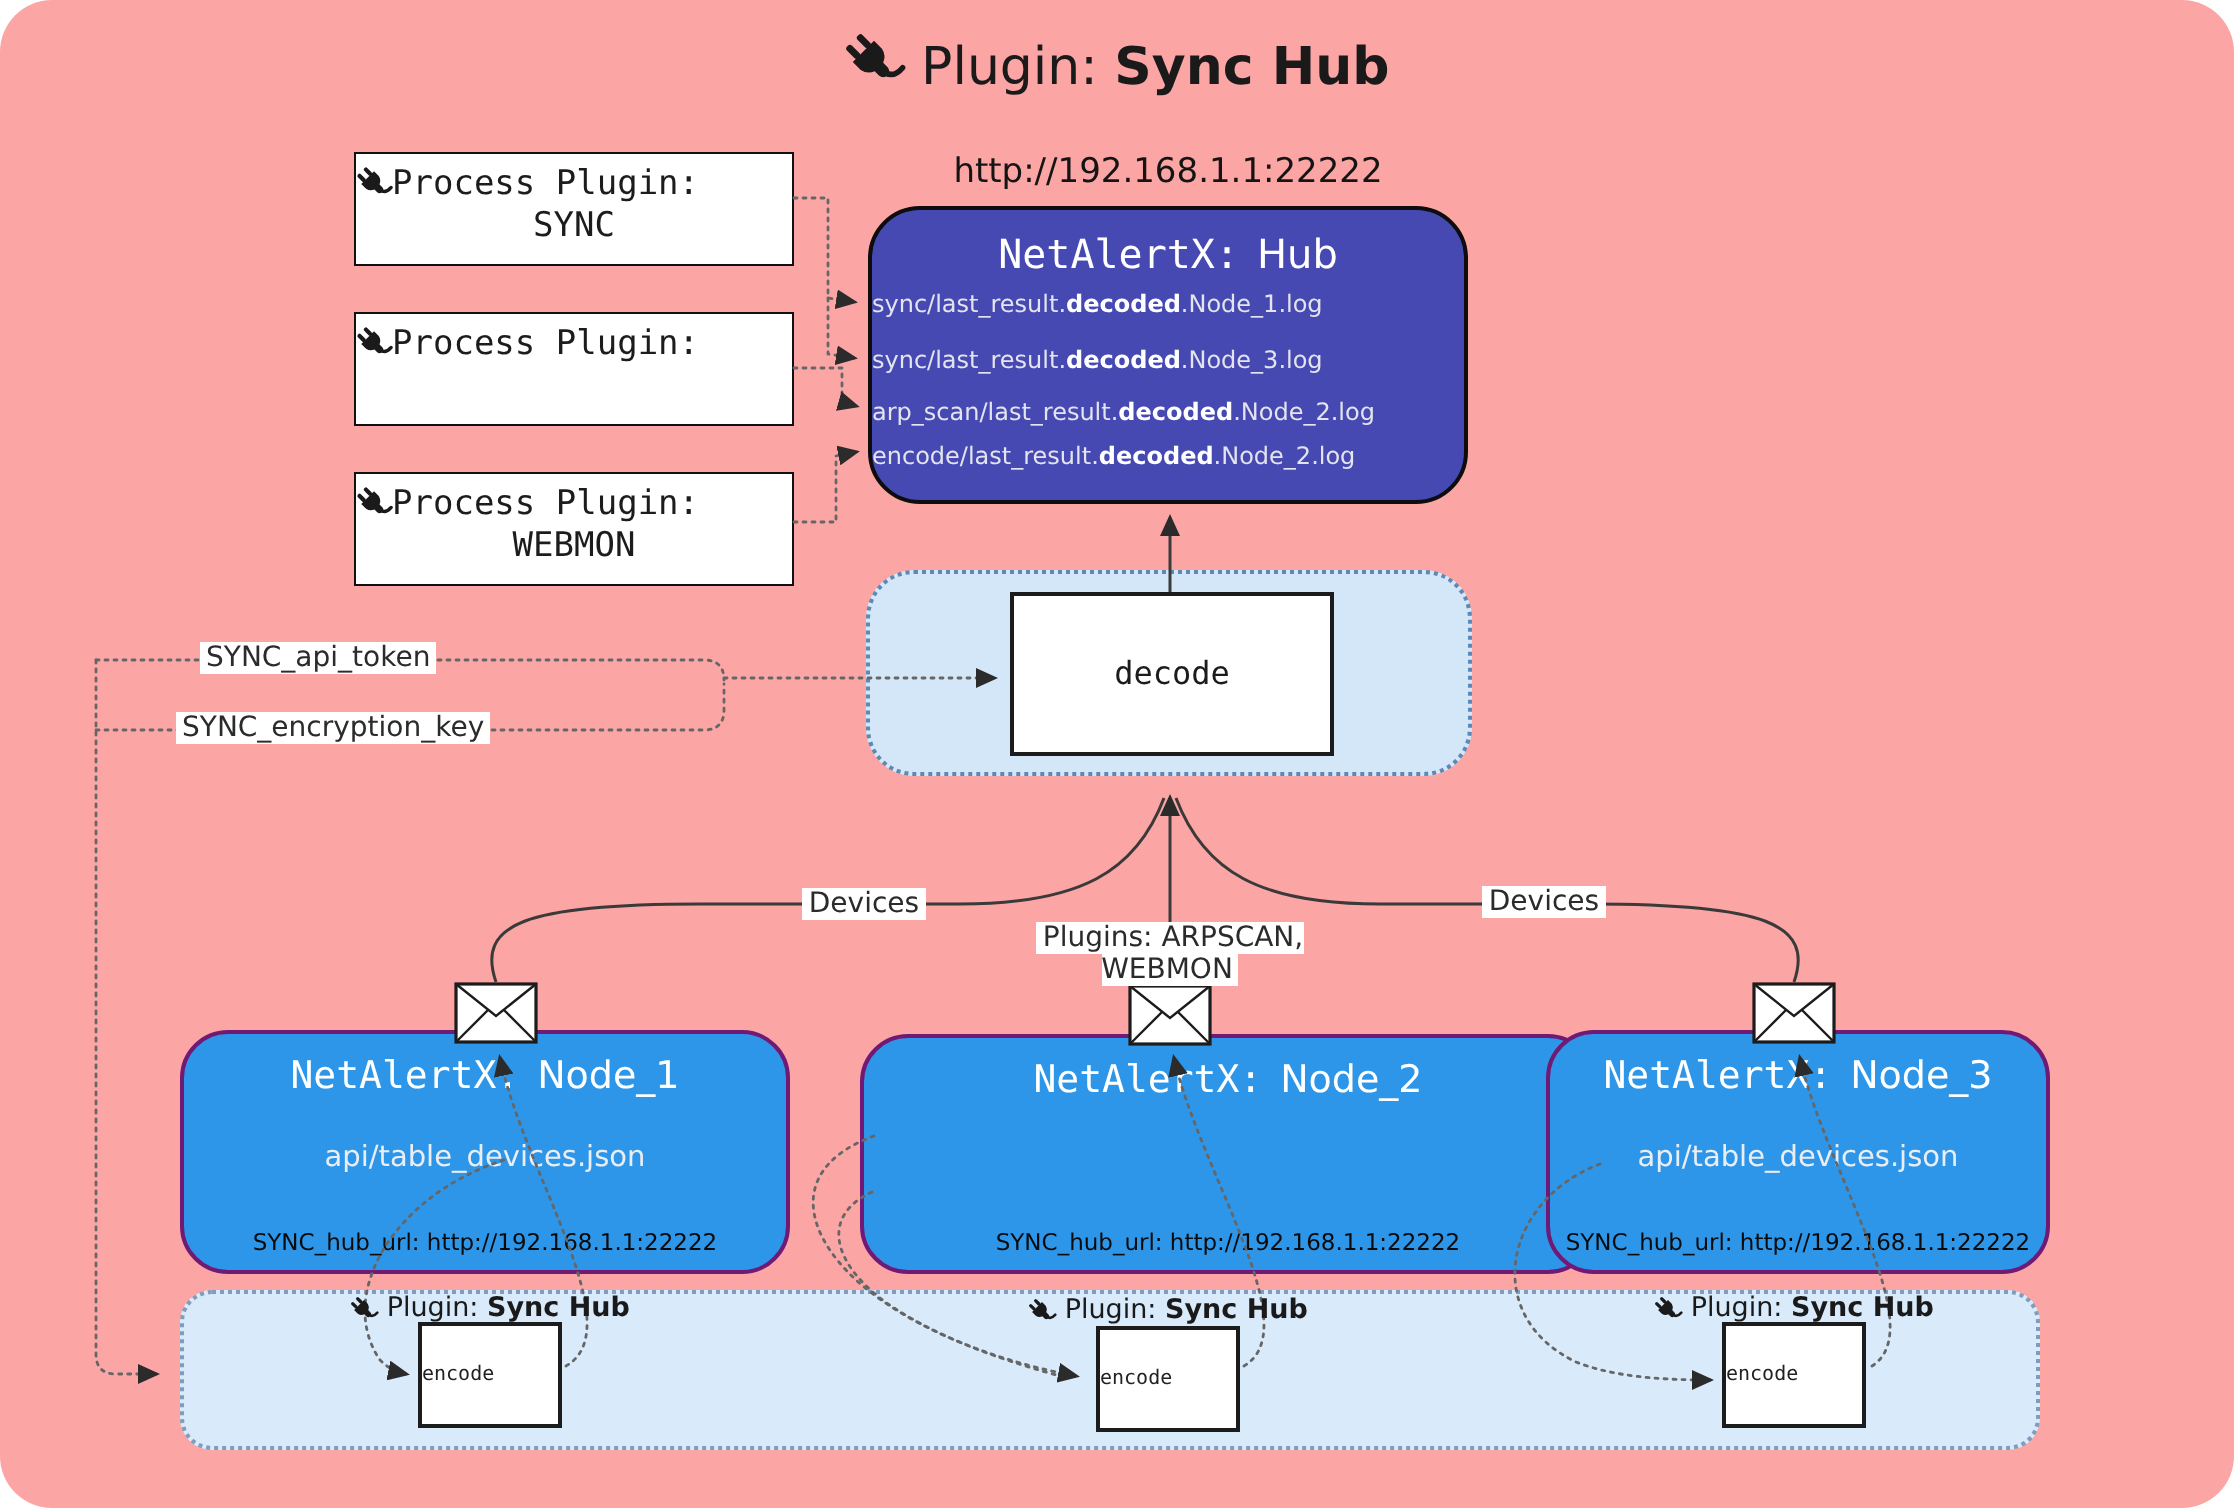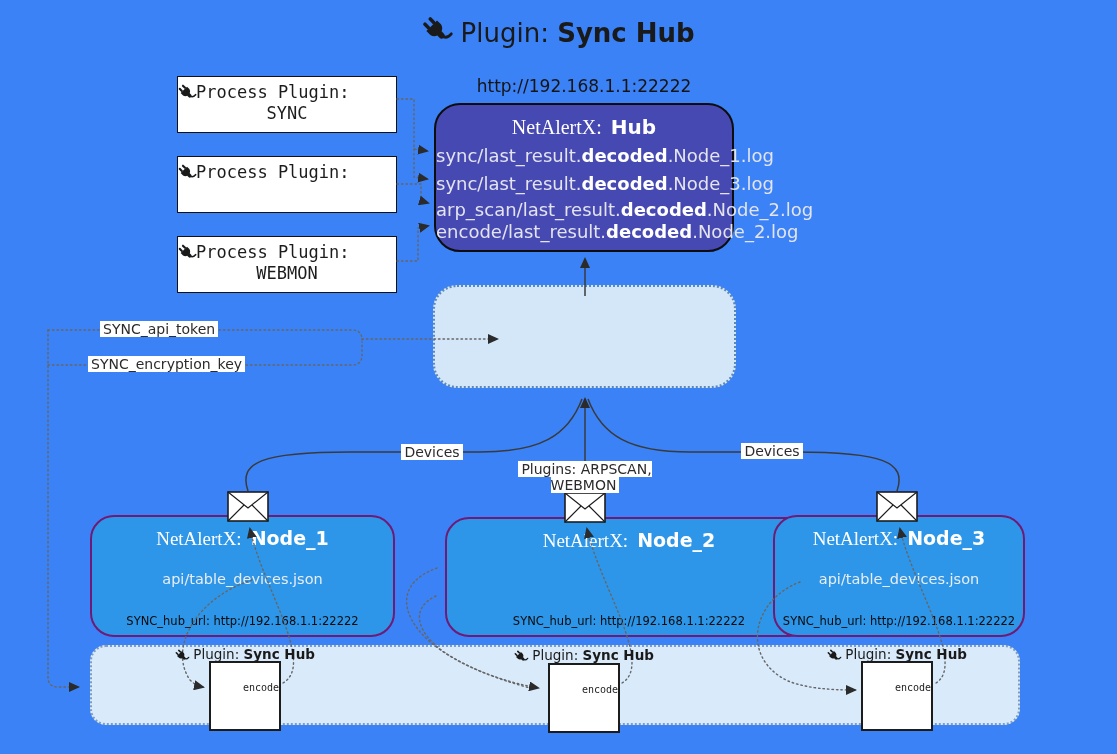--- a/index.html
+++ b/index.html
@@ -2,63 +2,63 @@
 <html style="--hub: #4749b3; --node: #2e96e8; --band: #d9eafa; --decodebg: #d4e7f8; --edge: #3a3a3a; --dot: #666666;"><head>
 <meta charset="utf-8">
 <style>
   :root{
     --hub:#4749b3; --node:#2e96e8; --band:#d9eafa; --decodebg:#d4e7f8;
     --ink:#111111; --edge:#3a3a3a; --dot:#666666; --nodetext:#e9edf4; --hubtext:#e3e4ee;
   }
   *{margin:0;padding:0;box-sizing:border-box;}
   html,body{background:#ffffff;}
   #stage{
-    position:relative;width:1117px;height:754px;background:#3b82f6;overflow:hidden;
-    font-family:"DejaVu Sans","Liberation Sans",sans-serif;color:var(--ink);
+    position:relative;width:1117px;height:754px;background:#fca5a5;overflow:hidden;
+    font-family:"DejaVu Sans","Liberation Sans",sans-serif;color:var(--ink);border-radius:26px;
   }
   .abs{position:absolute;}
   .mono{font-family:"DejaVu Sans Mono","Liberation Mono",monospace;}
   .plug{display:inline-block;vertical-align:-4px;overflow:visible;}
   
   #main-title{left:0;right:0;top:16px;text-align:center;font-size:26px;color:#1a1a1a;z-index:6;}
   #main-title .bold{font-weight:bold;}
   
   #hub-url{left:434px;top:76px;width:300px;text-align:center;font-size:17px;color:#141414;z-index:6;}
   #hub{left:434px;top:103px;width:300px;height:149px;background:var(--hub);
        border:2px solid #0d0d0d;border-radius:26px;z-index:2;color:#fff;}
   #hub .hub-title{position:absolute;top:10px;left:0;width:100%;text-align:center;font-size:20px;}
-  .tp{margin-right:9px;font-family:Liberation Serif, serif;}
-  .tn{font-weight:bold;font-family:"DejaVu Sans","Liberation Sans",sans-serif;}
-  .hub-line{position:absolute;left:0;width:100%;text-align:left;font-size:18px;color:var(--hubtext);}
+  .tp{margin-right:9px;}
+  .tn{font-weight:normal;font-family:"DejaVu Sans","Liberation Sans",sans-serif;}
+  .hub-line{position:absolute;left:0;width:100%;text-align:left;font-size:12px;color:var(--hubtext);}
   .hub-line b{color:#ffffff;}
   
   .proc{left:177px;width:220px;height:57px;background:#fff;border:1.5px solid #111;
         z-index:2;font-size:17px;color:#1c1c1c;padding-top:5px;}
   .proc .l1{text-align:left;white-space:nowrap;}
   .proc .l2{text-align:center;margin-top:1px;}
   
   #decode-wrap{left:433px;top:285px;width:303px;height:103px;background:var(--decodebg);
                border:2px dotted #5d89b6;border-radius:24px;z-index:1;}
   #decode-box{left:505px;top:296px;width:162px;height:82px;background:#fff;border:2px solid #1c1c1c;
               z-index:2;font-size:16px;color:#1c1c1c;line-height:78px;text-align:center;}
   
   .node{background:var(--node);border:2px solid #701a75;border-radius:24px;z-index:2;color:#fff;}
   #node1{left:90px;top:515px;width:305px;height:122px;}
-  #node2{left:445px;top:517px;width:368px;height:120px;}
+  #node2{left:430px;top:517px;width:368px;height:120px;}
   #node3{left:773px;top:515px;width:252px;height:122px;}
   .node .node-title{position:absolute;top:10px;left:0;width:100%;text-align:center;font-size:19px;}
   .node .nfile{position:absolute;left:0;width:100%;text-align:center;font-size:14.5px;color:var(--nodetext);}
   .node .nurl{position:absolute;bottom:7px;left:0;width:100%;text-align:center;font-size:11.5px;color:#0a0a0a;}
   
   #band{left:90px;top:645px;width:930px;height:80px;background:var(--band);
         border:2px dotted #7f9ebf;border-radius:16px;z-index:1;}
   .enc-label{width:170px;text-align:center;font-size:13.5px;color:#1a1a1a;z-index:6;white-space:nowrap;}
   .enc-label .bold{font-weight:bold;}
-  .enc-box{width:72px;height:70px;background:#fff;border:2px solid #1c1c1c;z-index:2;
-           font-size:10px;color:#222;line-height:49px;text-align:right;}
+  .enc-box{width:72px;height:53px;background:#fff;border:2px solid #1c1c1c;z-index:2;
+           font-size:10px;color:#222;line-height:49px;text-align:left;}
   
   .edge-label{z-index:6;font-size:14px;color:#2b2b2b;text-align:center;}
   .edge-label span{background:#fff;padding:0 3px;}
   
   #overlay{position:absolute;left:0;top:0;z-index:5;pointer-events:none;}
   .dot{fill:none;stroke:var(--dot);stroke-width:1.4;stroke-dasharray:1.5 3;stroke-linecap:round;}
   .sol{fill:none;stroke:var(--edge);stroke-width:1.5;}
   .env-rect{fill:#ffffff;stroke:#1c1c1c;stroke-width:1.6;}
   .env-line{fill:none;stroke:#1c1c1c;stroke-width:1.2;}
 </style>
@@ -112,20 +112,21 @@
         </svg><span>Process Plugin:</span></div>
   </div>
   <div class="abs proc mono" style="top:236px">
     <div class="l1"><svg class="plug" width="18" height="18" viewBox="0 0 24 24">
           <use href="#plug-def"></use>
         </svg><span>Process Plugin:</span></div>
     <div class="l2">WEBMON</div>
   </div>
 
   <div class="abs" id="decode-wrap"></div>
+  <div class="abs mono" id="decode-box">decode</div>
 
   <div class="abs node" id="node1">
     <div class="node-title mono">
       <span class="tp">NetAlertX:</span><span class="tn">Node_1</span>
     </div>
     <div class="nfile" style="top:54px">api/table_devices.json</div>
     <div class="nurl">SYNC_hub_url: http://192.168.1.1:22222</div>
   </div>
   <div class="abs node" id="node2">
     <div class="node-title mono">

